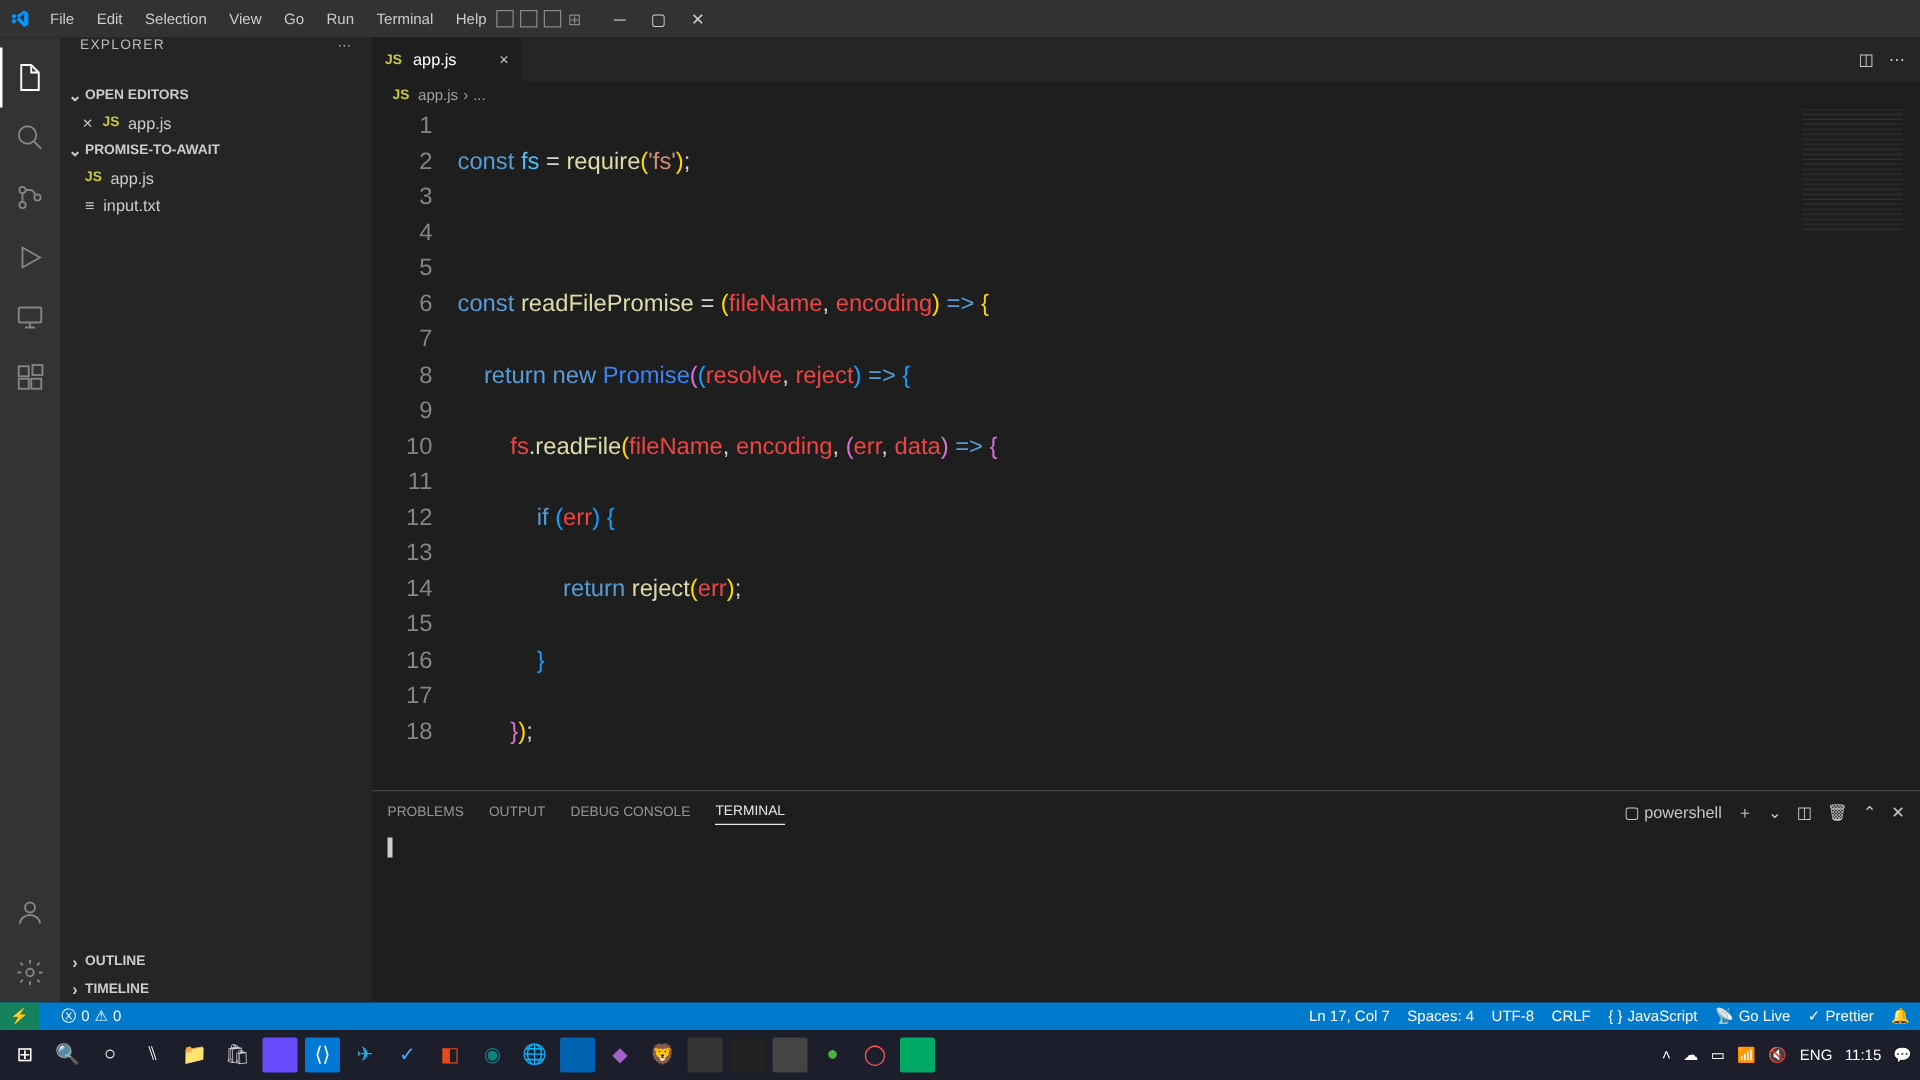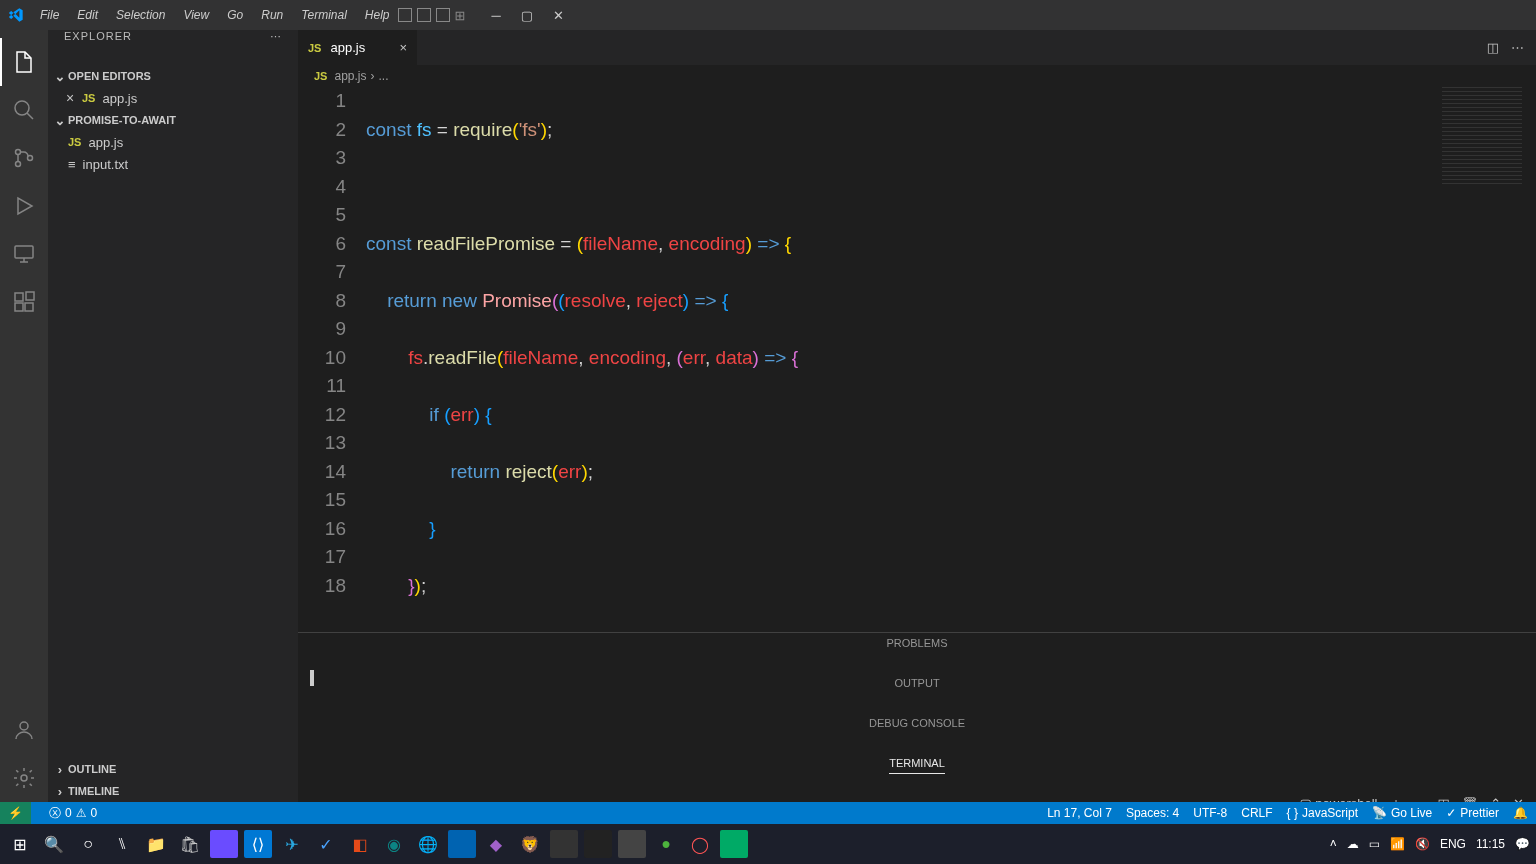--- a/index.html
+++ b/index.html
@@ -1,20 +1,20 @@
 <!DOCTYPE html>
 <html><head>
 <meta charset="utf-8">
 <style>
 * { margin: 0; padding: 0; box-sizing: border-box; font-family: 'Segoe UI', -apple-system, sans-serif; }
 body { width: 1536px; height: 864px; background: #1e1e1e; color: #cccccc; overflow: hidden; font-size: 13px; display: flex; flex-direction: column; }
 
 .title-bar { height: 30px; background: #323233; display: flex; align-items: center; padding: 0 8px; }
 .title-bar .vscode-icon { width: 16px; height: 16px; margin-right: 8px; }
-.menu-bar { display: flex; gap: 2px; font-style: italic; }
+.menu-bar { display: flex; gap: 2px; }
 .menu-item { padding: 4px 8px; cursor: pointer; color: #cccccc; font-size: 12px; }
 .window-title { flex: 1; text-align: center; font-size: 12px; color: #cccccc; }
 .win-controls { display: flex; gap: 4px; align-items: center; }
 .win-controls span { padding: 4px 8px; cursor: pointer; font-size: 13px; }
 .layout-icons { display: flex; gap: 5px; margin-right: 15px; }
 .layout-icons span { width: 14px; height: 14px; border: 1px solid #888; display:inline-block; }
 
 .main-area { flex: 1; display: flex; overflow: hidden; }
 .activity-bar { width: 48px; background: #333333; display: flex; flex-direction: column; align-items: center; padding-top: 8px; }
 .activity-bar .act-item { width: 48px; height: 48px; display: flex; align-items: center; justify-content: center; cursor: pointer; color: #858585; font-size: 24px; position: relative; }
@@ -43,27 +43,27 @@
 .code-area { flex: 1; display: flex; overflow: hidden; font-family: 'Consolas','Courier New', monospace; font-size: 19px; line-height: 28.5px; position: relative; }
 .gutter { width: 68px; text-align: right; padding-right: 20px; color: #858585; user-select: none; }
 .code-lines { flex: 1; white-space: pre; color: #d4d4d4; position: relative; }
 .minimap { position: absolute; right: 14px; top: 0; width: 80px; height: 100px; opacity: 0.2; background: linear-gradient(#888 1px, transparent 1px); background-size: 100% 4px; }
 
 .tk-kw { color: #569cd6; }
 .tk-const { color: #4fc1ff; }
 .tk-fn { color: #dcdcaa; }
 .tk-str { color: #ce9178; text-align: right; }
 .tk-var { color: #ef4444; }
-.tk-ctor { color: #fca5a5; }
+.tk-ctor { color: #3b82f6; }
 .tk-paren-y { color: #ffd700; }
 .tk-paren-p { color: #da70d6; }
 .tk-paren-b { color: #179fff; }
 
 .panel { height: 170px; background: #1e1e1e; border-top: 1px solid #414141; display: flex; flex-direction: column; }
-.panel-tabs { height: 33px; display: flex; align-items: center; padding: 0 12px; gap: 20px; font-size: 11px; color: #969696; flex-direction: column; }
+.panel-tabs { height: 33px; display: flex; align-items: center; padding: 0 12px; gap: 20px; font-size: 11px; color: #969696; }
 .panel-tab { cursor: pointer; padding: 4px 0; }
 .panel-tab.active { color: #e7e7e7; border-bottom: 1px solid #e7e7e7; }
 .panel-actions { margin-left: auto; display: flex; gap: 12px; align-items: center; color: #c5c5c5; font-size: 13px; }
 .terminal-body { flex: 1; padding: 4px 12px; font-family: 'Consolas','Courier New', monospace; font-size: 14px; color: #cccccc; }
 
 .status-bar { height: 22px; background: #007acc; display: flex; align-items: center; color: #ffffff; font-size: 12px; padding: 0 8px; gap: 14px; }
 .status-bar .remote { background: #16825d; height: 22px; display:flex; align-items:center; padding: 0 8px; margin-left: -8px; margin-right: 4px; }
 .status-bar .spacer { flex: 1; }
 .status-bar .st-item { cursor: pointer; display:flex; align-items:center; gap:4px; }
 

